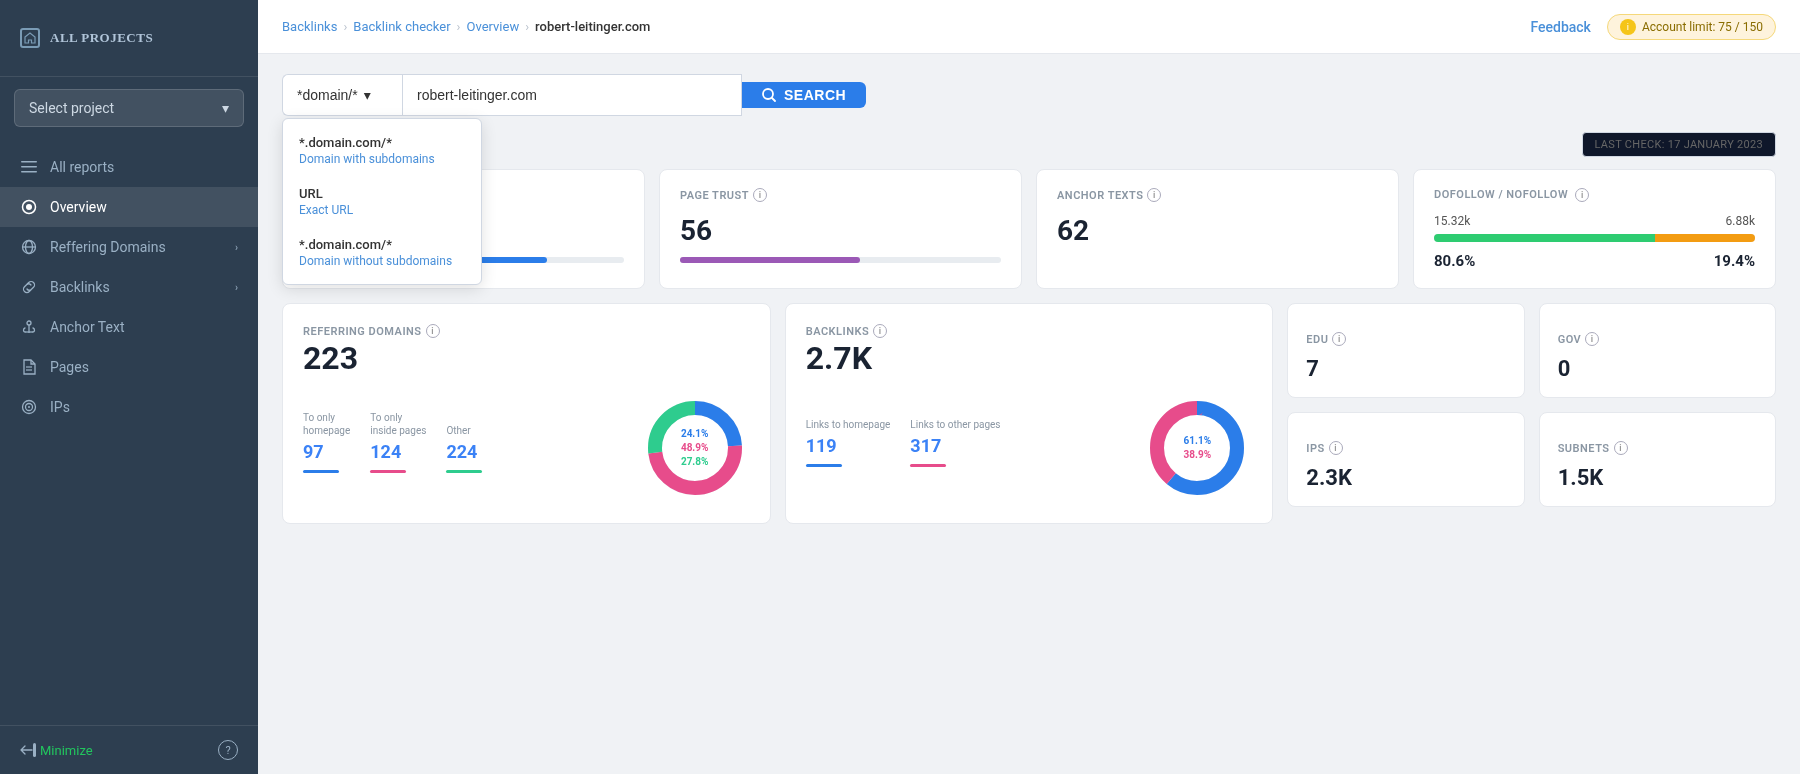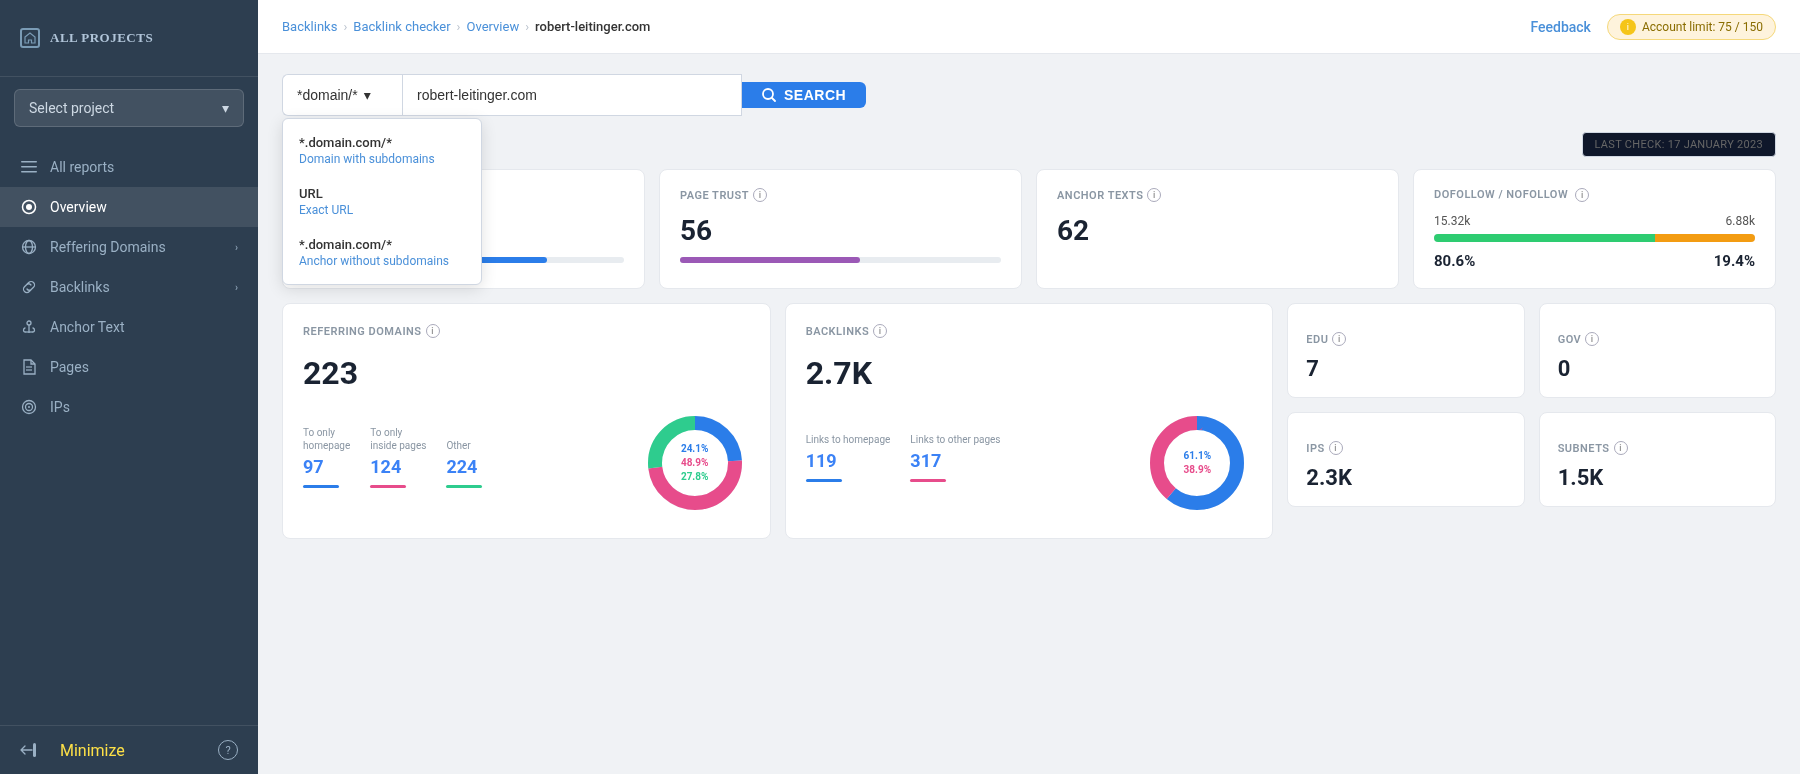--- a/index.html
+++ b/index.html
@@ -76,22 +76,22 @@
     .nav-icon { width: 18px; height: 18px; display: flex; align-items: center; justify-content: center; }
 
     .sidebar-footer {
       padding: 14px 20px;
       border-top: 1px solid rgba(255,255,255,0.1);
       display: flex;
       align-items: center;
       justify-content: space-between;
     }
     .minimize-btn {
-      display: flex; align-items: center; gap: 24px;
-      color: #fde047; font-size: 16px; cursor: pointer;
+      display: flex; align-items: center; gap: 4px;
+      color: #22c55e; font-size: 13px; cursor: pointer;
     }
     .help-icon {
       width: 20px; height: 20px; border-radius: 50%;
       border: 1.5px solid #9ab0c4;
       display: flex; align-items: center; justify-content: center;
       color: #9ab0c4; font-size: 11px; cursor: pointer;
     }
 
     
     .main {
@@ -349,21 +349,21 @@
       background: #fff;
       border-radius: 8px;
       padding: 20px;
       border: 1px solid #e5e8ed;
     }
     .big-card-label {
       font-size: 11px;
       font-weight: 600;
       color: #8a96a3;
       letter-spacing: 0.5px;
-      margin-bottom: 16px;
+      margin-bottom: 1px;
       display: flex;
       align-items: center;
       gap: 4px;
     }
     .big-card-value {
       font-size: 32px;
       font-weight: 700;
       color: #1a2332;
       margin-bottom: 16px;
     }
@@ -599,21 +599,21 @@
           <div class="dropdown-item">
             <div class="dropdown-item-title">*.domain.com/*</div>
             <div class="dropdown-item-sub">Domain with subdomains</div>
           </div>
           <div class="dropdown-item">
             <div class="dropdown-item-title">URL</div>
             <div class="dropdown-item-sub">Exact URL</div>
           </div>
           <div class="dropdown-item">
             <div class="dropdown-item-title">*.domain.com/*</div>
-            <div class="dropdown-item-sub">Anchor without subdomains</div>
+            <div class="dropdown-item-sub">Domain without subdomains</div>
           </div>
         </div>
       </div>
       <input type="text" class="search-input-field" value="robert-leitinger.com" style="">
       <button class="search-btn">
         <svg width="14" height="14" viewBox="0 0 14 14" fill="none">
           <circle cx="6" cy="6" r="5" stroke="white" stroke-width="1.8"></circle>
           <path d="M10 10L13 13" stroke="white" stroke-width="1.8" stroke-linecap="round"></path>
         </svg>
         <span>SEARCH</span>

